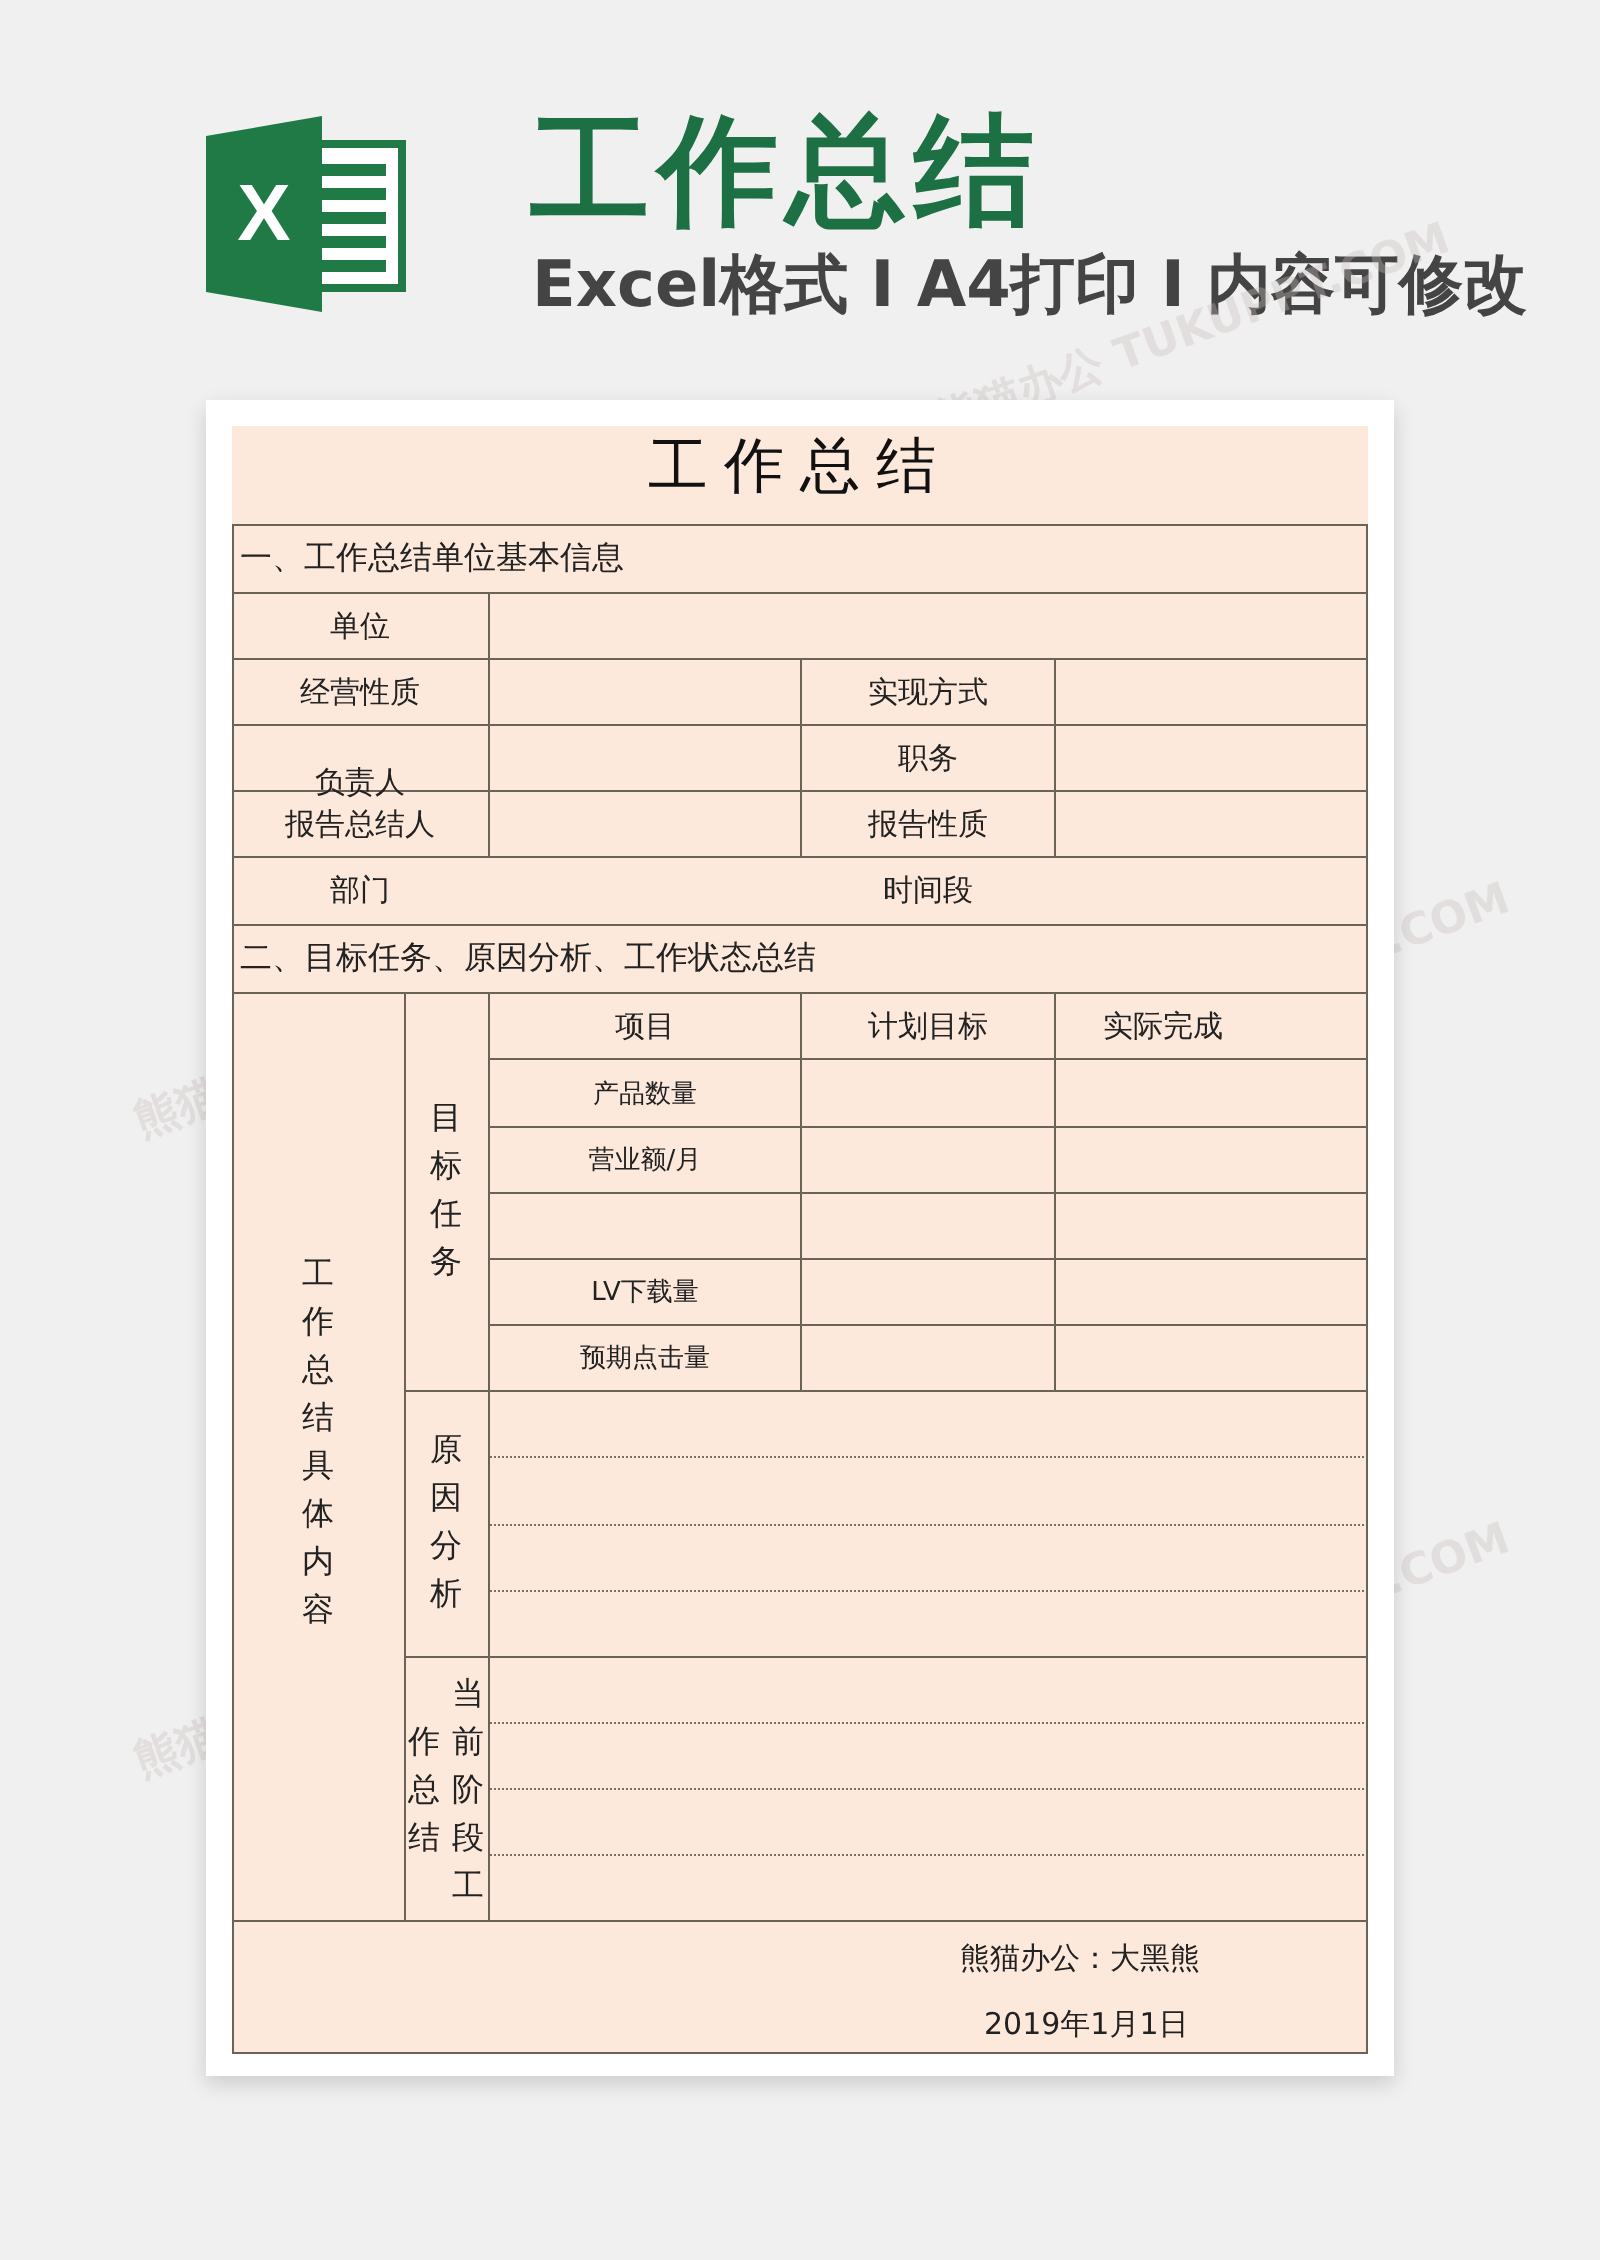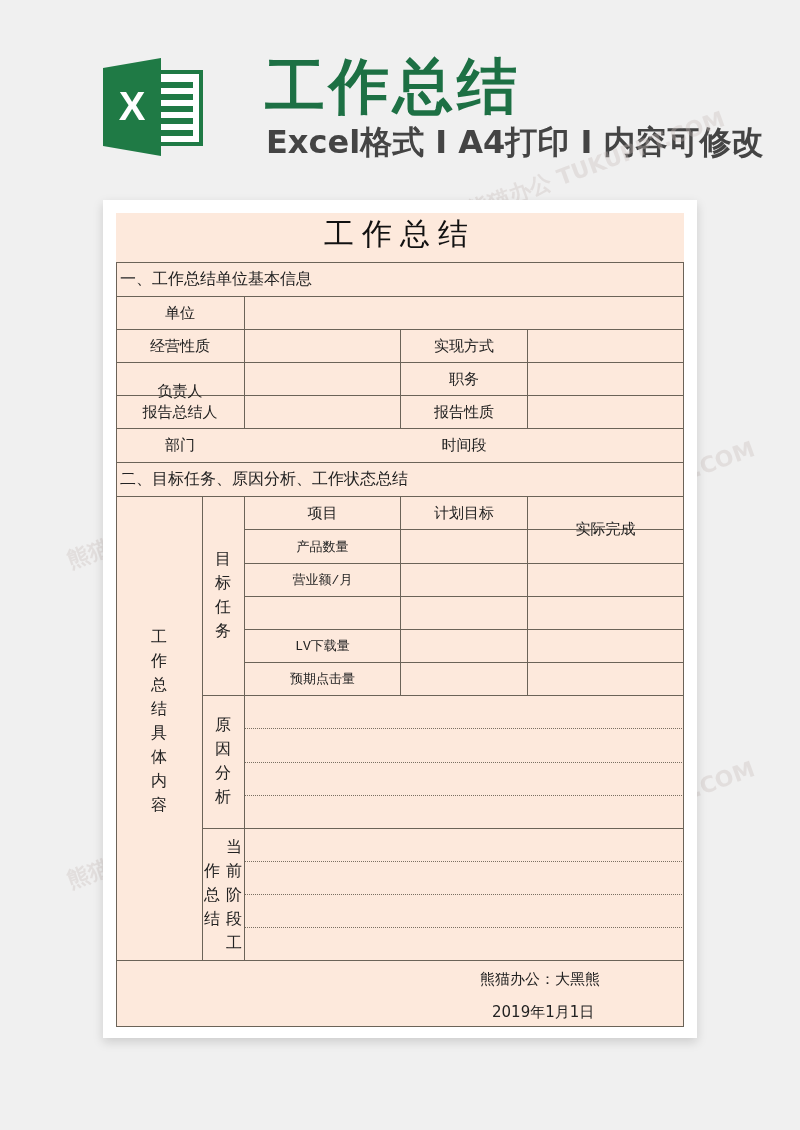--- a/index.html
+++ b/index.html
@@ -36,21 +36,21 @@
     text-align: center; font-size: 30px; line-height: 42px; letter-spacing: 8px;
     color: #111;
   }
   .grid { position: absolute; left: 0; top: 0; width: 568px; height: 813px; }
   .ln { position: absolute; background: #6b6358; }
   .h { height: 1px; }
   .v { width: 1px; }
   .hd { position: absolute; height: 0; border-top: 1px dotted #7a7062; }
   .cell {
     position: absolute; display: flex; align-items: center; justify-content: center;
-    font-size: 15px; color: #222; white-space: nowrap; font-family: Liberation Mono, monospace;
+    font-size: 15px; color: #222; white-space: nowrap;
   }
   .cell.left { justify-content: flex-start; padding-left: 4px; font-size: 16px; }
   .cell.small { font-size: 13px; }
   .vtext {
     position: absolute; display: flex; flex-direction: column; align-items: center;
     font-size: 16px; line-height: 24px; color: #222;
   }
   .footer-line { position: absolute; font-size: 15px; color: #222; white-space: nowrap; }
   .wm {
     position: absolute; font-size: 22px; color: rgba(200,190,185,0.35);
@@ -170,21 +170,21 @@
 
     <div class="vtext" style="left:86px;top:334px;width:42px;">
       <span>目</span>
       <span>标</span>
       <span>任</span>
       <span>务</span>
     </div>
 
     <div class="cell" style="left:129px;top:284px;width:155px;height:32px;">项目</div>
     <div class="cell" style="left:285px;top:284px;width:126px;height:32px;">计划目标</div>
-    <div class="cell" style="left:412px;top:284px;width:155px;height:32px;margin-top:16px;">实际完成</div>
+    <div class="cell" style="left:388px;top:284px;width:155px;height:32px;">实际完成</div>
 
     <div class="cell small" style="left:129px;top:317px;width:155px;height:33px;">产品数量</div>
     <div class="cell" style="left:285px;top:317px;width:126px;height:33px;"></div>
     <div class="cell" style="left:412px;top:317px;width:155px;height:33px;"></div>
 
     <div class="cell small" style="left:129px;top:351px;width:155px;height:32px;">营业额/月</div>
     <div class="cell" style="left:285px;top:351px;width:126px;height:32px;"></div>
     <div class="cell" style="left:412px;top:351px;width:155px;height:32px;"></div>
 
     <div class="cell" style="left:285px;top:384px;width:126px;height:32px;"></div>

